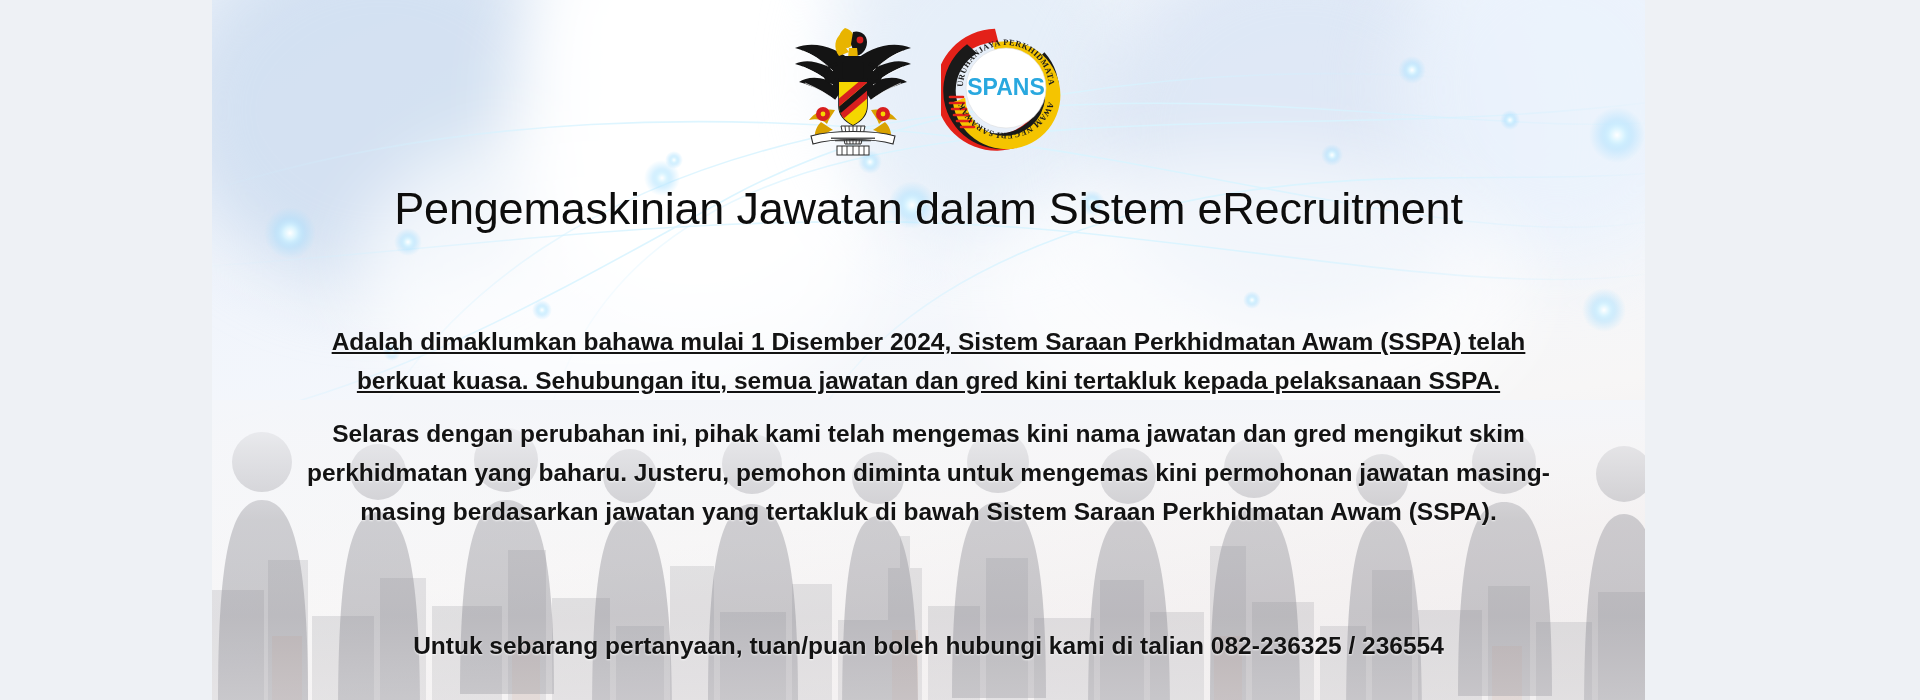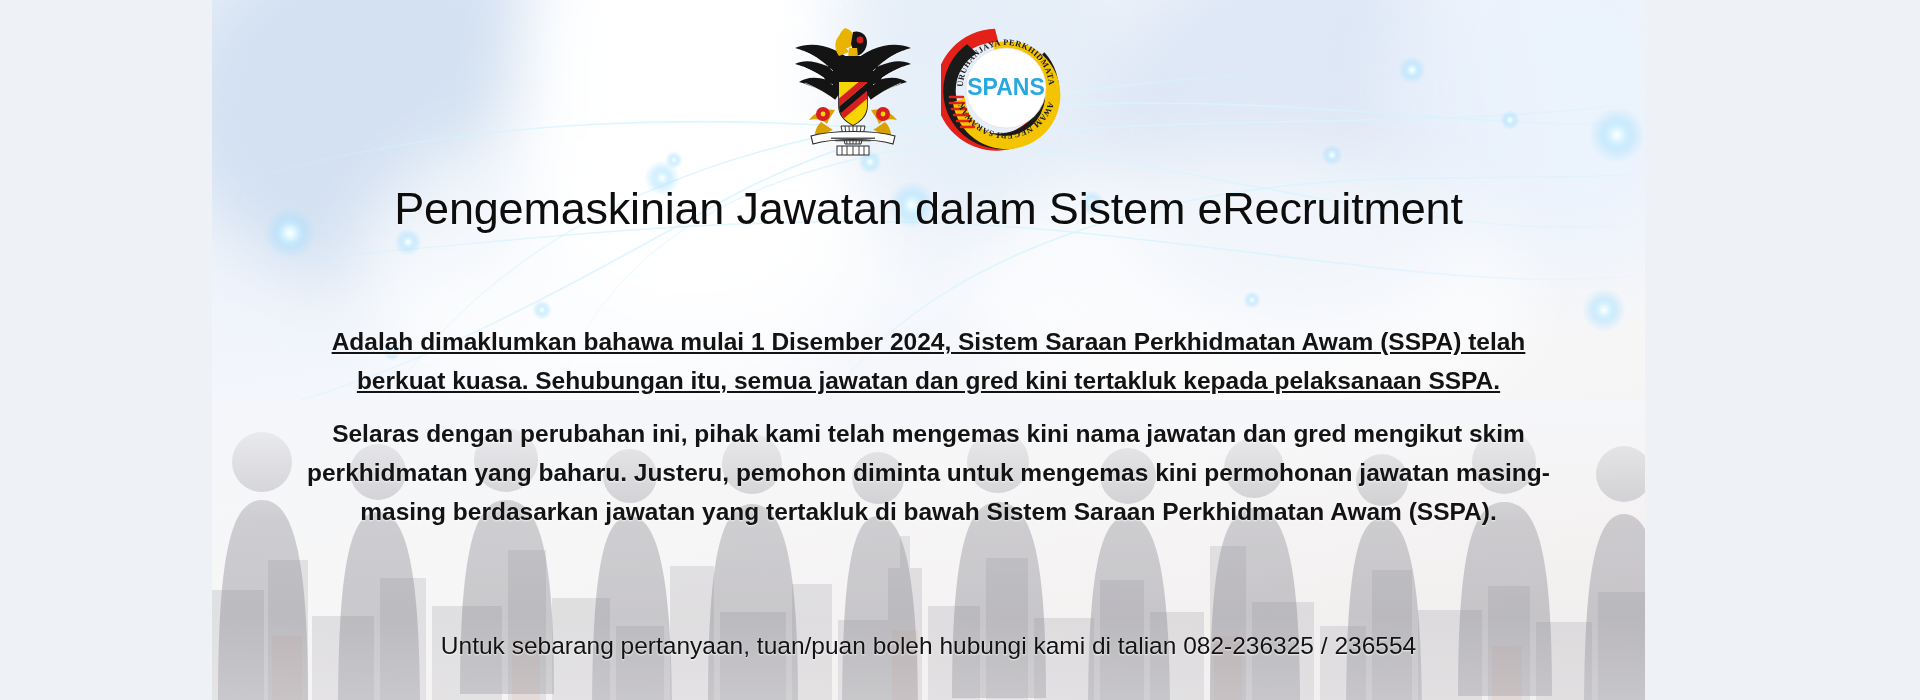--- a/index.html
+++ b/index.html
@@ -96,21 +96,21 @@
   }
   .para .inner { display:inline-block; }
   #para1 { top:322px; }
   #para1 .inner { width:1200px;text-decoration:underline; }
   #para2 { top:414px; }
   #para2 .inner { width:1250px; }
 
   #contact {
     position:absolute; left:0; top:632px; width:1433px;
     font-size:24.5px;
-    font-weight:normal;
+    font-weight:bold;
     color:#131313;
     text-shadow:0 1px 2px rgba(255,255,255,.8);
   }
 </style>
 </head>
 <body>
 
 <div id="page">
 
   <div id="banner">

